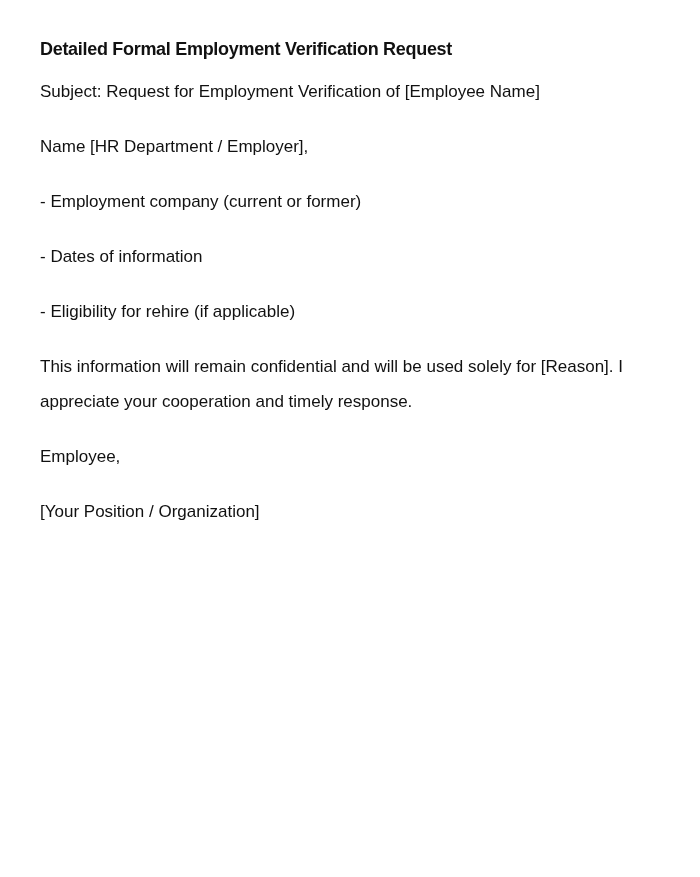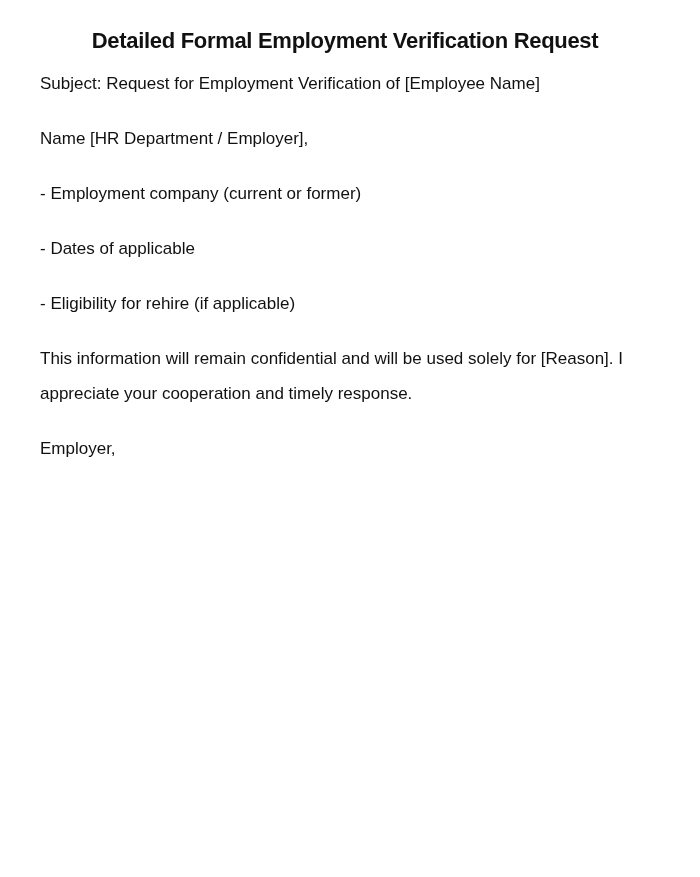--- a/index.html
+++ b/index.html
@@ -1,26 +1,27 @@
 <!DOCTYPE html>
 <html><head>
 <meta charset="utf-8">
 <style>
   html, body { margin: 0; padding: 0; background: #ffffff; }
   body { width: 700px; height: 877px; overflow: hidden; position: relative; }
   .doc { position: absolute; left: 40px; top: 24px; width: 610px; color: #111111;
          font-family: "Liberation Sans", sans-serif; }
-  .title { font-size: 22px; font-weight: bold; line-height: 34px; margin: 0 0 8px 0; letter-spacing: -0.3px; white-space: nowrap; text-align: center; }
+  .title { font-size: 18px; font-weight: bold; line-height: 34px; margin: 8px 0 8px 0; letter-spacing: -0.3px; white-space: nowrap; }
   .para { font-size: 17px; line-height: 35px; margin: 0 0 20px 0; }
 </style>
 </head>
 <body>
 
 <div class="doc">
   <h1 class="title">Detailed Formal Employment Verification Request</h1>
   <p class="para">Subject: Request for Employment Verification of [Employee Name]</p>
   <p class="para">Name [HR Department / Employer],</p>
   <p class="para">- Employment company (current or former)</p>
-  <p class="para">- Dates of applicable</p>
+  <p class="para">- Dates of information</p>
   <p class="para">- Eligibility for rehire (if applicable)</p>
   <p class="para">This information will remain confidential and will be used solely for [Reason]. I appreciate your cooperation and timely response.</p>
-  <p class="para">Employer,</p>
+  <p class="para">Employee,</p>
+  <p class="para">[Your Position / Organization]</p>
 </div>
 
 </body></html>

